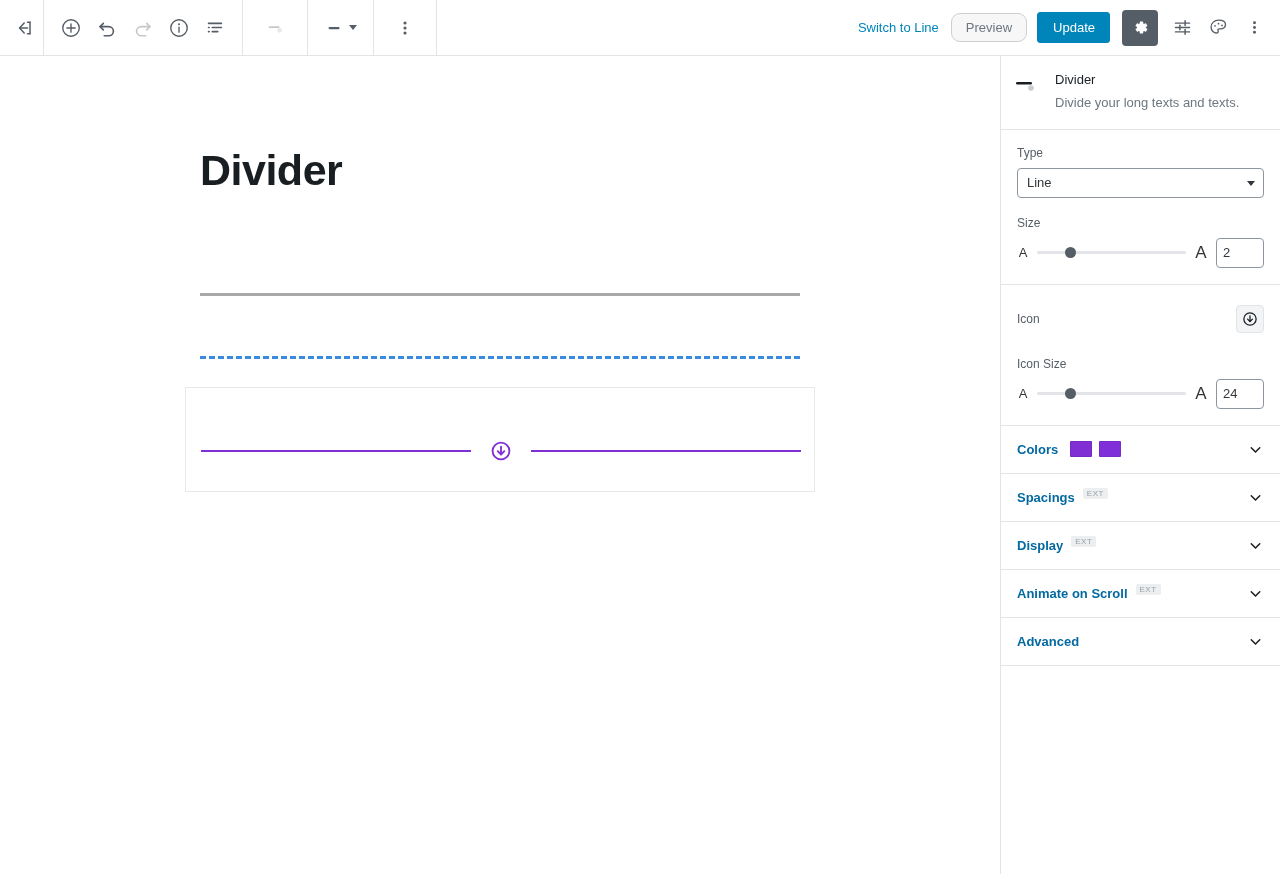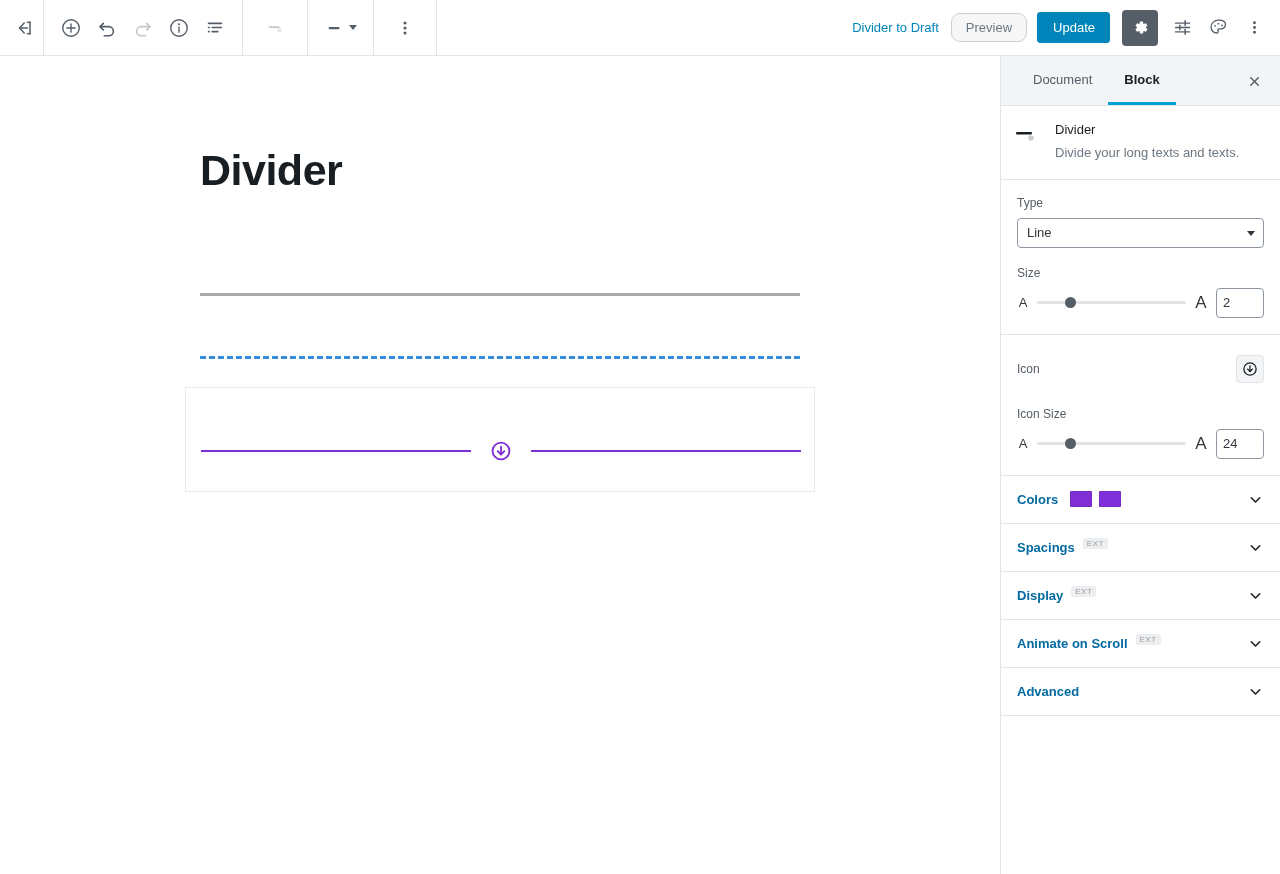--- a/index.html
+++ b/index.html
@@ -318,21 +318,21 @@
           <circle cx="12" cy="12" r="1.7"></circle>
           <circle cx="12" cy="17.5" r="1.7"></circle>
       </svg>
     </div>
   </div>
 
   <div class="tb-sep"></div>
 
   <div class="spacer"></div>
 
-  <div class="switch-draft" style="color: rgb(0, 133, 186);">Divider to Draft</div>
+  <div class="switch-draft" style="color: rgb(0, 133, 186);">Switch to Line</div>
   <button class="btn-preview">Preview</button>
   <button class="btn-update" style="background: rgb(0, 133, 186); border-color: rgb(0, 133, 186); padding-left: 15px;">Update</button>
 
   <div class="btn-gear" style="background: rgb(85, 93, 102);">
     <svg width="19" height="19" viewBox="0 0 24 24" fill="currentColor">
       <path d="M12 8.3a3.7 3.7 0 1 0 0 7.4 3.7 3.7 0 0 0 0-7.4zm0 5.6a1.9 1.9 0 1 1 0-3.8 1.9 1.9 0 0 1 0 3.8z"></path>
       <path d="M20.4 13.6l-1.6-.9a6.9 6.9 0 0 0 0-1.4l1.6-.9a.6.6 0 0 0 .2-.8l-1.6-2.8a.6.6 0 0 0-.8-.2l-1.6.9a7 7 0 0 0-1.2-.7V5a.6.6 0 0 0-.6-.6h-3.2a.6.6 0 0 0-.6.6v1.8c-.4.2-.8.4-1.2.7l-1.6-.9a.6.6 0 0 0-.8.2L5.8 9.6a.6.6 0 0 0 .2.8l1.6.9a6.9 6.9 0 0 0 0 1.4l-1.6.9a.6.6 0 0 0-.2.8l1.6 2.8a.6.6 0 0 0 .8.2l1.6-.9c.4.3.8.5 1.2.7V19a.6.6 0 0 0 .6.6h3.2a.6.6 0 0 0 .6-.6v-1.8c.4-.2.8-.4 1.2-.7l1.6.9a.6.6 0 0 0 .8-.2l1.6-2.8a.6.6 0 0 0-.2-.8z"></path>
     </svg>
   </div>
 
@@ -383,30 +383,20 @@
           <path d="M8.4 12.2 L12 15.8 L15.6 12.2"></path>
         </svg>
       </div>
       <div class="sel-line" style="background: rgb(127, 47, 212); height: 2px;"></div>
     </div>
   </div>
 </div>
 
 <div class="sidebar">
 
-  <div class="sb-tabs">
-    <div class="sb-tab">Document</div>
-    <div class="sb-tab active">Block</div>
-    <div class="sb-close">
-      <svg width="15" height="15" viewBox="0 0 24 24" fill="none" stroke="currentColor" stroke-width="2.3" stroke-linecap="round">
-        <path d="M6 6 L18 18"></path>
-          <path d="M18 6 L6 18"></path>
-      </svg>
-    </div>
-  </div>
 
   <div class="sb-blockcard">
     <div class="sb-blockicon">
       <svg width="24" height="24" viewBox="0 0 24 24">
         <rect x="1" y="6" width="16" height="2.6" rx="1.3" fill="#191e23"></rect>
         <circle cx="16" cy="12" r="2.8" fill="#c9ccd0"></circle>
       </svg>
     </div>
     <div>
       <div class="sb-blocktitle">Divider</div>

